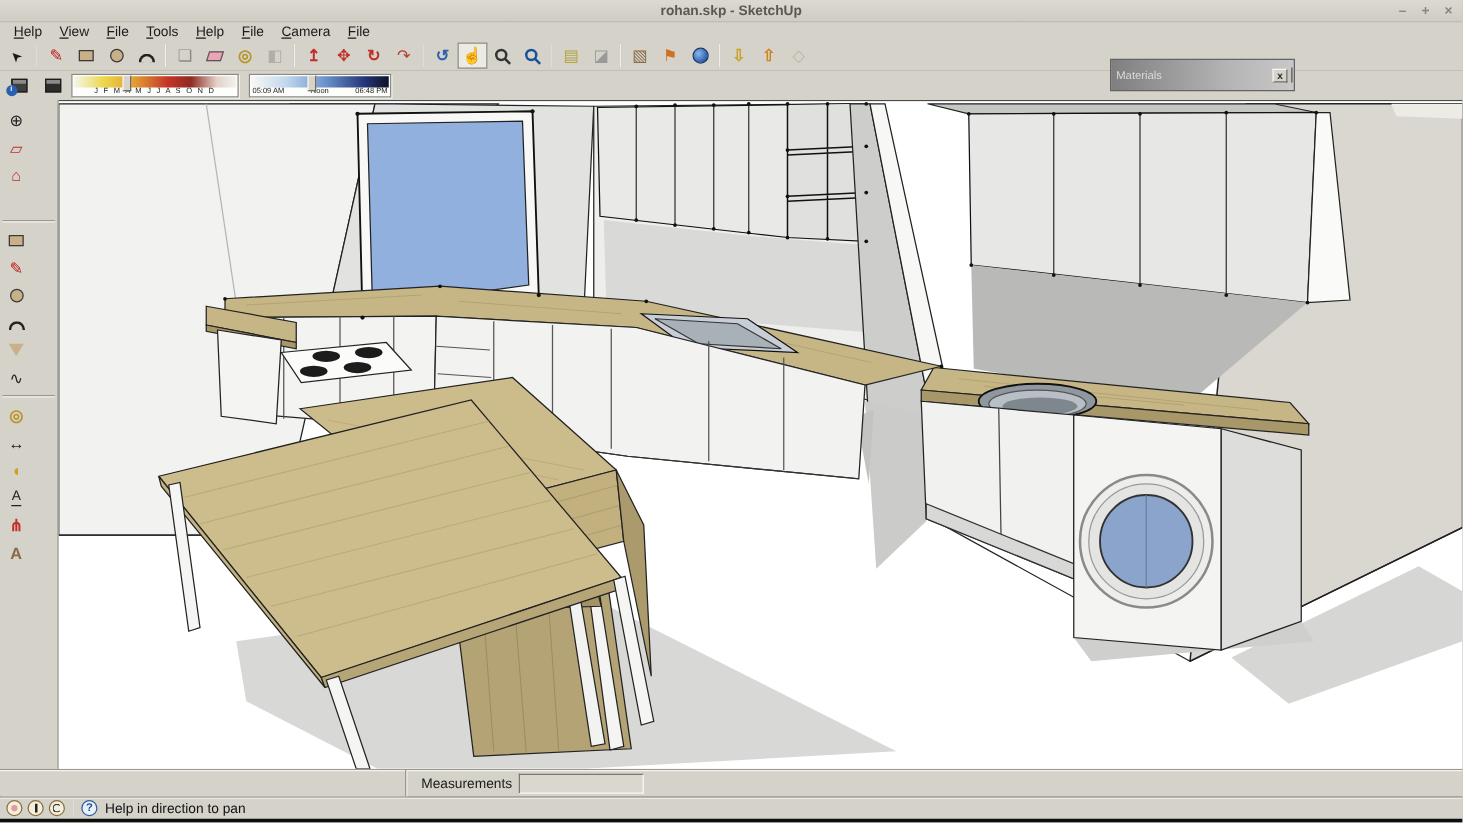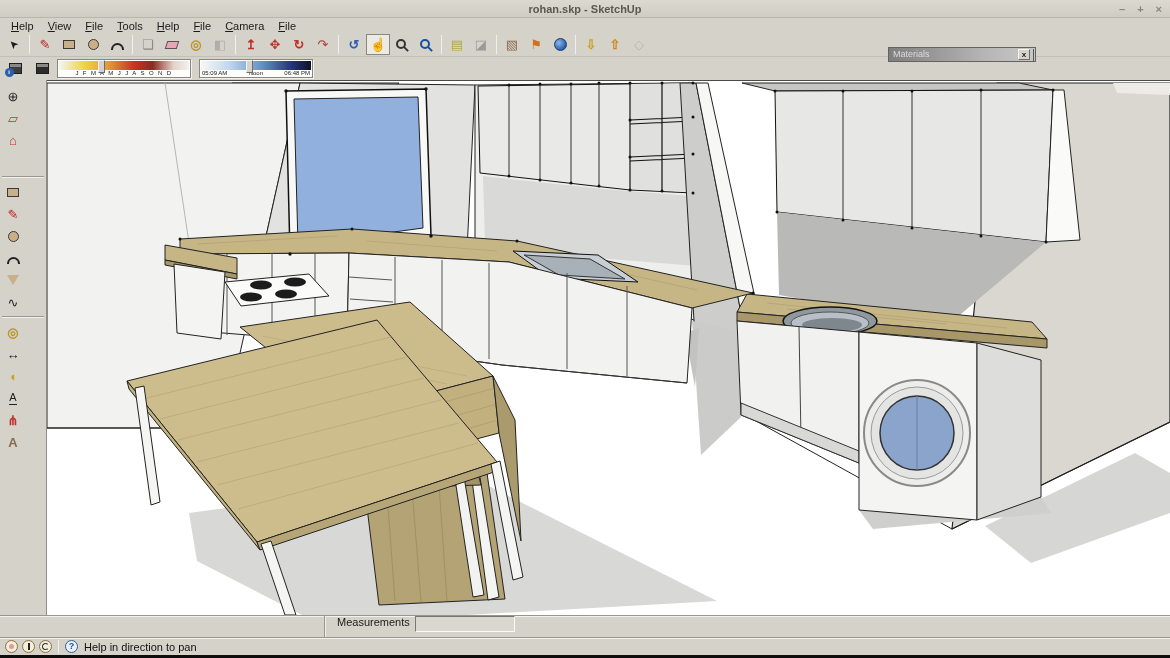--- a/index.html
+++ b/index.html
@@ -51,27 +51,27 @@
   .workarea { position:relative; height:535px; display:flex; }
   .palette { width:47px; background:#d5d2ca; border-right:1px solid #8f8c84; padding:5px 1px 0 2px; display:flex; flex-wrap:wrap; align-content:flex-start; }
   .pal-btn { width:20px; height:20px; margin:1px; display:flex; align-items:center; justify-content:center; }
   .pal-btn .g { font-size:13px; line-height:13px; }
   .pal-div { width:42px; height:2px; margin:3px 0; border-top:1px solid #9a978e; border-bottom:1px solid #f0efeb; }
   .pal-empty { width:20px; height:20px; margin:1px; }
   .viewport { flex:1; position:relative; background:#fff; border-top:1px solid #4a4a46; }
   .viewport svg { display:block; }
 
   
-  .materials { position:absolute; left:888px; top:47px; width:148px; height:15px; display:flex; align-items:center; background:linear-gradient(90deg,#7f7f7f,#b5b5b5 65%,#c8c8c8); border:1px solid #636363; z-index:20; }
+  .materials { position:absolute; left:888px; top:47px; width:148px; height:26px; display:flex; align-items:center; background:linear-gradient(90deg,#7f7f7f,#b5b5b5 65%,#c8c8c8); border:1px solid #636363; z-index:20; }
   .materials .mtitle { flex:1; font-size:9px; color:#dcdcdc; padding-left:4px; line-height:13px; }
   .materials .mclose { width:12px; height:11px; margin-right:1px; background:#d6d3cb; border:1px solid; border-color:#f5f4f0 #6f6c64 #6f6c64 #f5f4f0; font-size:8px; line-height:9px; text-align:center; color:#222; font-weight:bold; }
   .materials .mgrip { width:2px; height:12px; border-left:1px solid #555; margin-left:2px; }
 
   
-  .measurebar { height:22px; background:#d5d2ca; border-top:1px solid #99968e; box-shadow:inset 0 1px 0 #f3f2ee; display:flex; align-items:flex-start; }
+  .measurebar { height:22px; background:#d5d2ca; border-top:1px solid #99968e; box-shadow:inset 0 1px 0 #f3f2ee; display:flex; align-items:center; }
   .measure-spacer { width:325px; height:100%; border-right:1px solid #9a978e; box-shadow:1px 0 0 #f0efeb; }
   .measure-label { font-size:11px; color:#1a1a1a; margin-left:12px; }
   .measure-input { width:100px; height:16px; margin-left:5px; background:#dad7cf; border:1px solid; border-color:#7a776f #fbfaf6 #fbfaf6 #7a776f; font-size:11px; padding:0 3px; font-family:"Liberation Sans",sans-serif; }
 
   
   .statusbar { height:18px; background:#d5d2ca; border-top:1px solid #99968e; box-shadow:inset 0 1px 0 #f3f2ee; display:flex; align-items:center; padding-left:5px; }
   .orb { width:13px; height:13px; border-radius:50%; border:1.5px solid #8a7040; background:#f4eedd; margin-right:4px; display:flex; align-items:center; justify-content:center; }
   .orb .dot { width:5px; height:5px; border-radius:50%; background:#e09aa2; }
   .orb .pin { width:2px; height:7px; background:#222; }
   .orb .arc { width:7px; height:7px; border:1.5px solid #333; border-radius:50%; border-right-color:transparent; }

